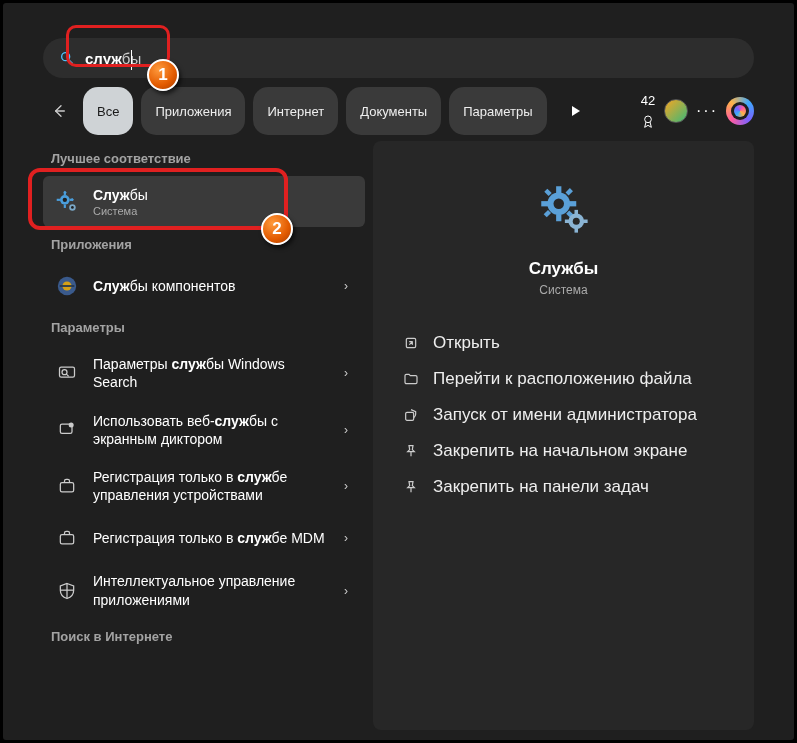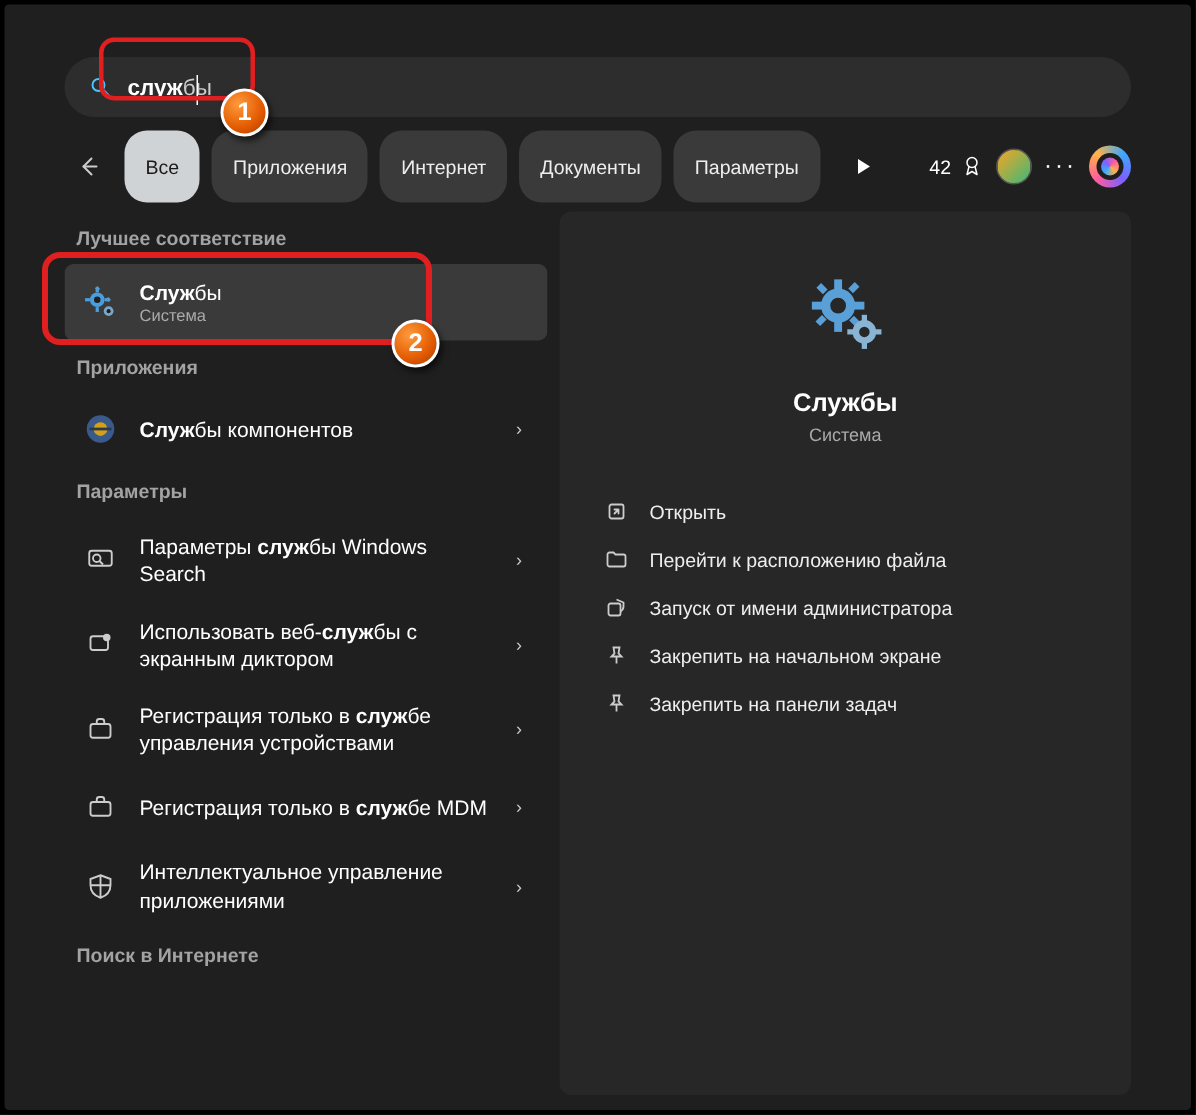--- a/index.html
+++ b/index.html
@@ -51,21 +51,21 @@
     height:48px; padding:0 14px; border-radius:15px;
     background:#3a3a3a; color:#eee; font-size:13px;
     display:flex; align-items:center; white-space:nowrap;
   }
   .pill.active { background:#cfd3d6; color:#1a1a1a; font-weight:400; }
   .play-btn {
     width:30px; height:30px; display:flex; align-items:center; justify-content:center;
     color:#fff; margin-left:6px;
   }
   .spacer { flex:1; }
-  .points { display:flex; align-items:center; gap:6px; color:#fff; font-size:13px; }
+  .points { display:flex; align-items:center; gap:6px; color:#fff; font-size:13px;flex-direction:column; }
   .medal { width:16px; height:16px; }
   .avatar {
     width:24px; height:24px; border-radius:50%;
     background: linear-gradient(135deg,#f5a623,#3cb878);
     border:1px solid #555;
   }
   .more-dots { color:#fff; font-size:16px; letter-spacing:2px; }
   .copilot-icon {
     width:28px; height:28px; border-radius:50%;
     background: conic-gradient(from 45deg, #3da9fc, #7b61ff, #ff5ca0, #ffb347, #3da9fc);
@@ -130,21 +130,21 @@
   
   .big-icon {
     width:64px; height:64px; margin: 10px auto 18px auto;
     display:flex; align-items:center; justify-content:center;
   }
   .big-title { text-align:center; font-size:17px; font-weight:600; }
   .big-sub { text-align:center; font-size:12px; color:#aaa; margin-top:4px; margin-bottom:28px; }
   .action {
     display:flex; align-items:center; gap:14px;
     padding:8px 10px; border-radius:4px;
-    font-size:13px; color:#eee;
+    font-size:17px; color:#eee;
   }
   .action .ai { width:16px; height:16px; flex-shrink:0; color:#ccc; }
 
   
   .marker {
     position:absolute; width:32px; height:32px; border-radius:50%;
     background: radial-gradient(circle at 35% 30%, #ff9a3c, #e25a00 60%, #a43c00);
     border:2px solid #fff;
     box-shadow: 2px 3px 4px rgba(0,0,0,.6);
     color:#fff; font-weight:700; font-size:17px;

